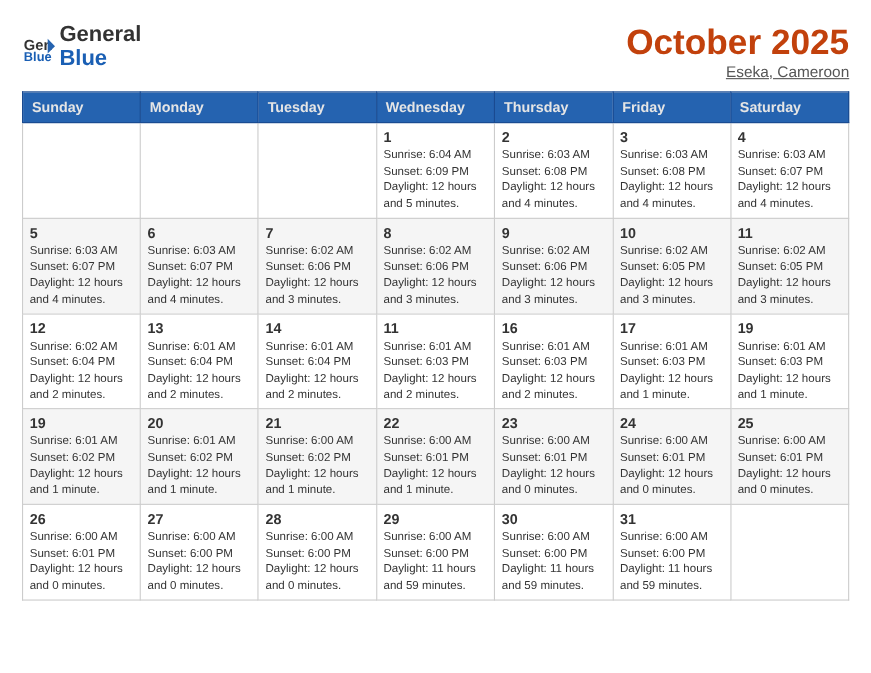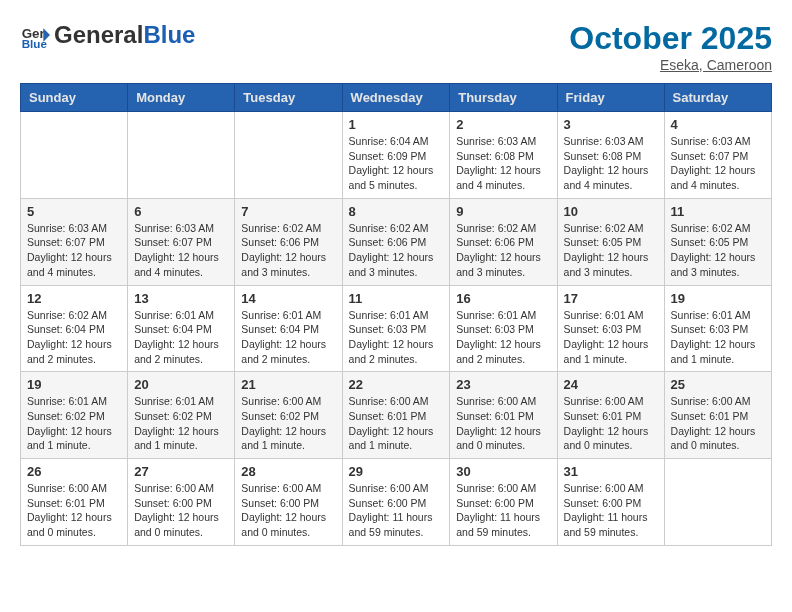--- a/index.html
+++ b/index.html
@@ -16,40 +16,40 @@
       align-items: flex-start;
       margin-bottom: 10px;
     }
     .logo {
       display: flex;
       align-items: center;
       gap: 4px;
     }
     .logo-text {
       display: flex;
-      flex-direction: row;
-      font-size: 24px;
+      flex-direction: column;
+      font-size: 20px;
       font-weight: bold;
       color: #333;
       line-height: 1.1;
       justify-content: flex-end;
     }
     .logo-text span:first-child { color: #333; }
     .logo-text span.blue { color: #1a5fb4; }
     .logo-icon {
       width: 30px;
       height: 30px;
     }
     .title-block {
       text-align: right;
     }
     .month-title {
       font-size: 32px;
       font-weight: bold;
-      color: #0369a1;
+      color: #c2410c;
     }
     .location {
       font-size: 14px;
       color: #555;
       text-decoration: underline;
     }
     .calendar {
       width: 100%;
       border-collapse: collapse;
       border: 1px solid #ccc;

